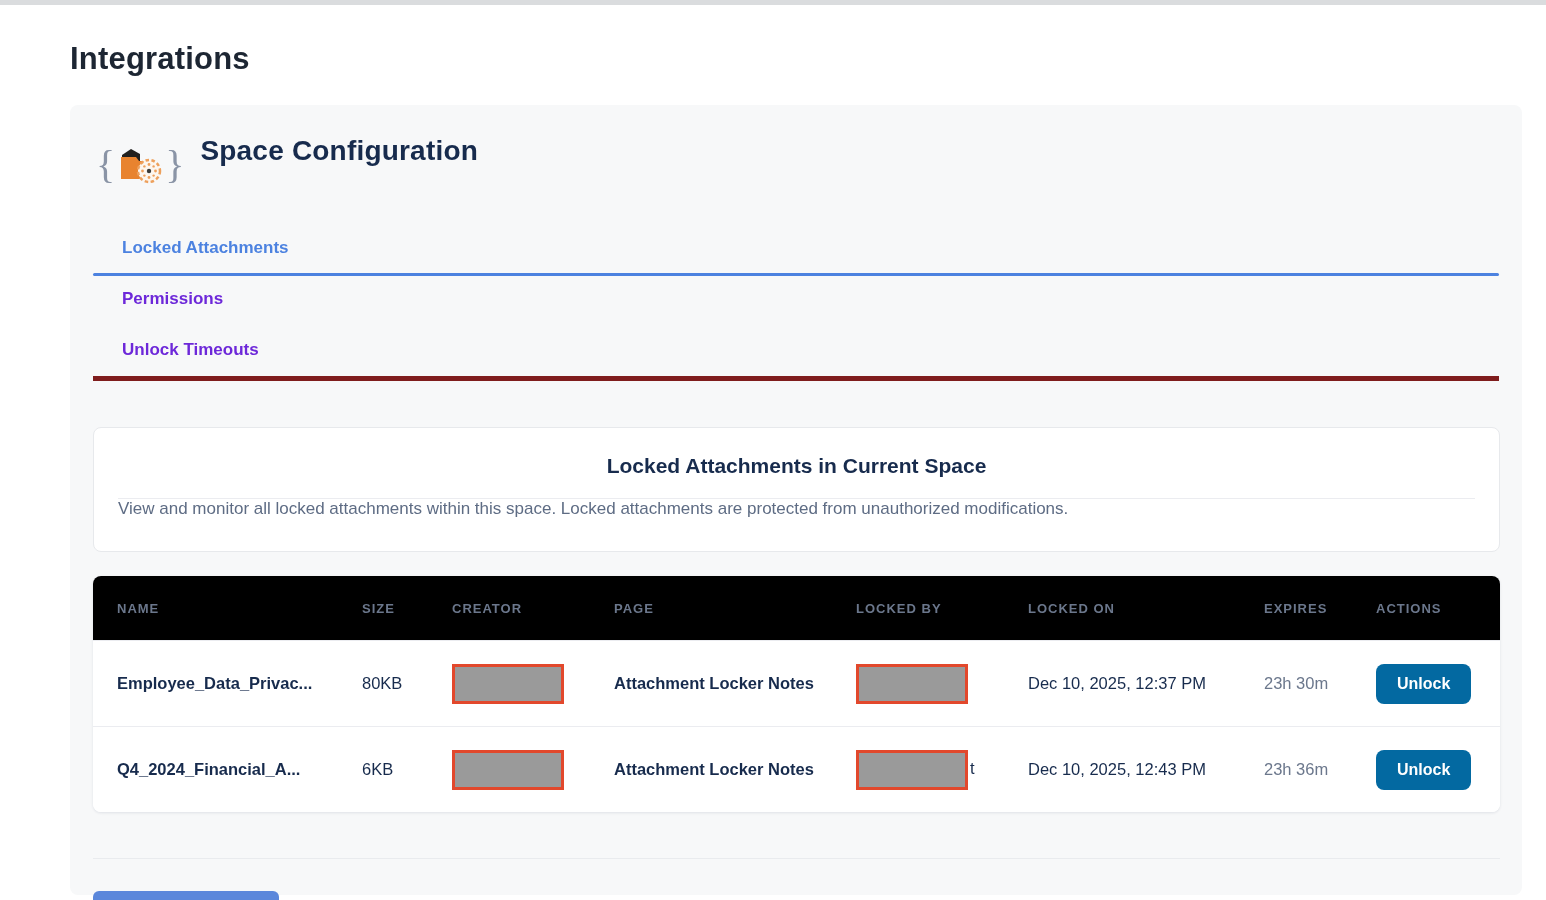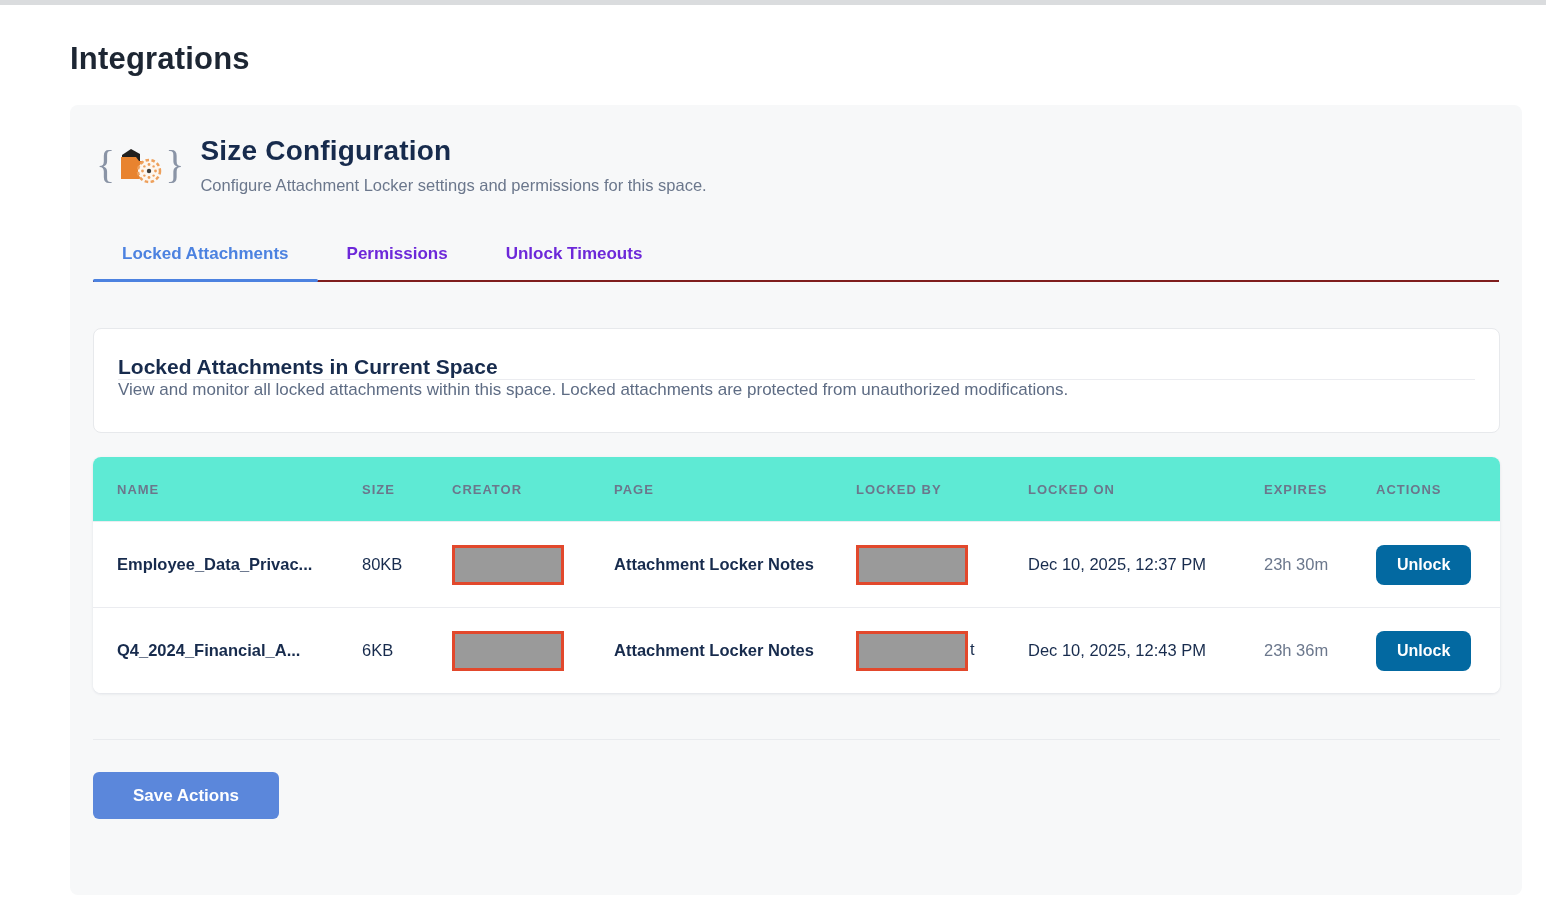--- a/index.html
+++ b/index.html
@@ -45,21 +45,22 @@
     letter-spacing: 0.2px;
   }
   .panel-titles p {
     margin-top: 9px;
     font-size: 16.5px; color: #6b778c;
   }
   
   .tabs {
     display: flex;
     margin-top: 34px;
-    border-bottom: 2px solid #7f1d1d;
+    border-bottom: 5px solid #7f1d1d;
+    flex-direction: column;
   }
   .tab {
     padding: 15px 29px 16px 29px;
     font-size: 17px;
     font-weight: 600;
     color: #6d28d9;
     cursor: pointer;
     position: relative;
     white-space: nowrap;
   }
@@ -73,42 +74,43 @@
   .info-card {
     margin-top: 46px;
     background: #ffffff;
     border: 1px solid #e7e9ec;
     border-radius: 8px;
     padding: 26px 24px 32px 24px;
     width: 1407px;
   }
   .info-card h3 {
     font-size: 21px; font-weight: 700; color: #172b4d;
-    padding-bottom: 0;
+    padding-bottom: 20px;
     border-bottom: 1px solid #ebecf0;
+    text-align: center;
   }
   .info-card p {
     font-size: 17px; color: #5e6c84;
   }
   
   .table-card {
     margin-top: 24px;
     width: 1407px;
     background: #ffffff;
     border-radius: 8px;
     box-shadow: 0 1px 3px rgba(9,30,66,0.10);
     overflow: hidden;
   }
   .trow, .thead {
     display: grid;
     grid-template-columns: 245px 90px 162px 242px 172px 236px 112px 1fr;
     align-items: center;
   }
   .thead {
-    background: #5eead4;
+    background: #000000;
     height: 64px;
   }
   .thead .th {
     font-size: 13px; font-weight: 700; color: #6b778c;
     letter-spacing: 1px;
     padding-left: 24px;
     text-transform: uppercase;
     white-space: nowrap;
   }
   .trow { height: 86px; border-top: 1px solid #ebecf0; background: #ffffff; }
@@ -172,22 +174,21 @@
         <circle cx="26.5" cy="30" r="1.4" fill="#eda05c"></circle>
         <circle cx="39.5" cy="30" r="1.4" fill="#eda05c"></circle>
         <circle cx="28.4" cy="25.4" r="1.2" fill="#eda05c"></circle>
         <circle cx="37.6" cy="25.4" r="1.2" fill="#eda05c"></circle>
         <circle cx="28.4" cy="34.6" r="1.2" fill="#eda05c"></circle>
         <circle cx="37.6" cy="34.6" r="1.2" fill="#eda05c"></circle>
       </svg>
       <span class="brace">}</span>
     </div>
     <div class="panel-titles">
-      <h2>Size Configuration</h2>
-      <p>Configure Attachment Locker settings and permissions for this space.</p>
+      <h2>Space Configuration</h2>
     </div>
   </header>
 
   <nav class="tabs">
     <div class="tab active">Locked Attachments</div>
     <div class="tab">Permissions</div>
     <div class="tab">Unlock Timeouts</div>
   </nav>
 
   <div class="info-card">

